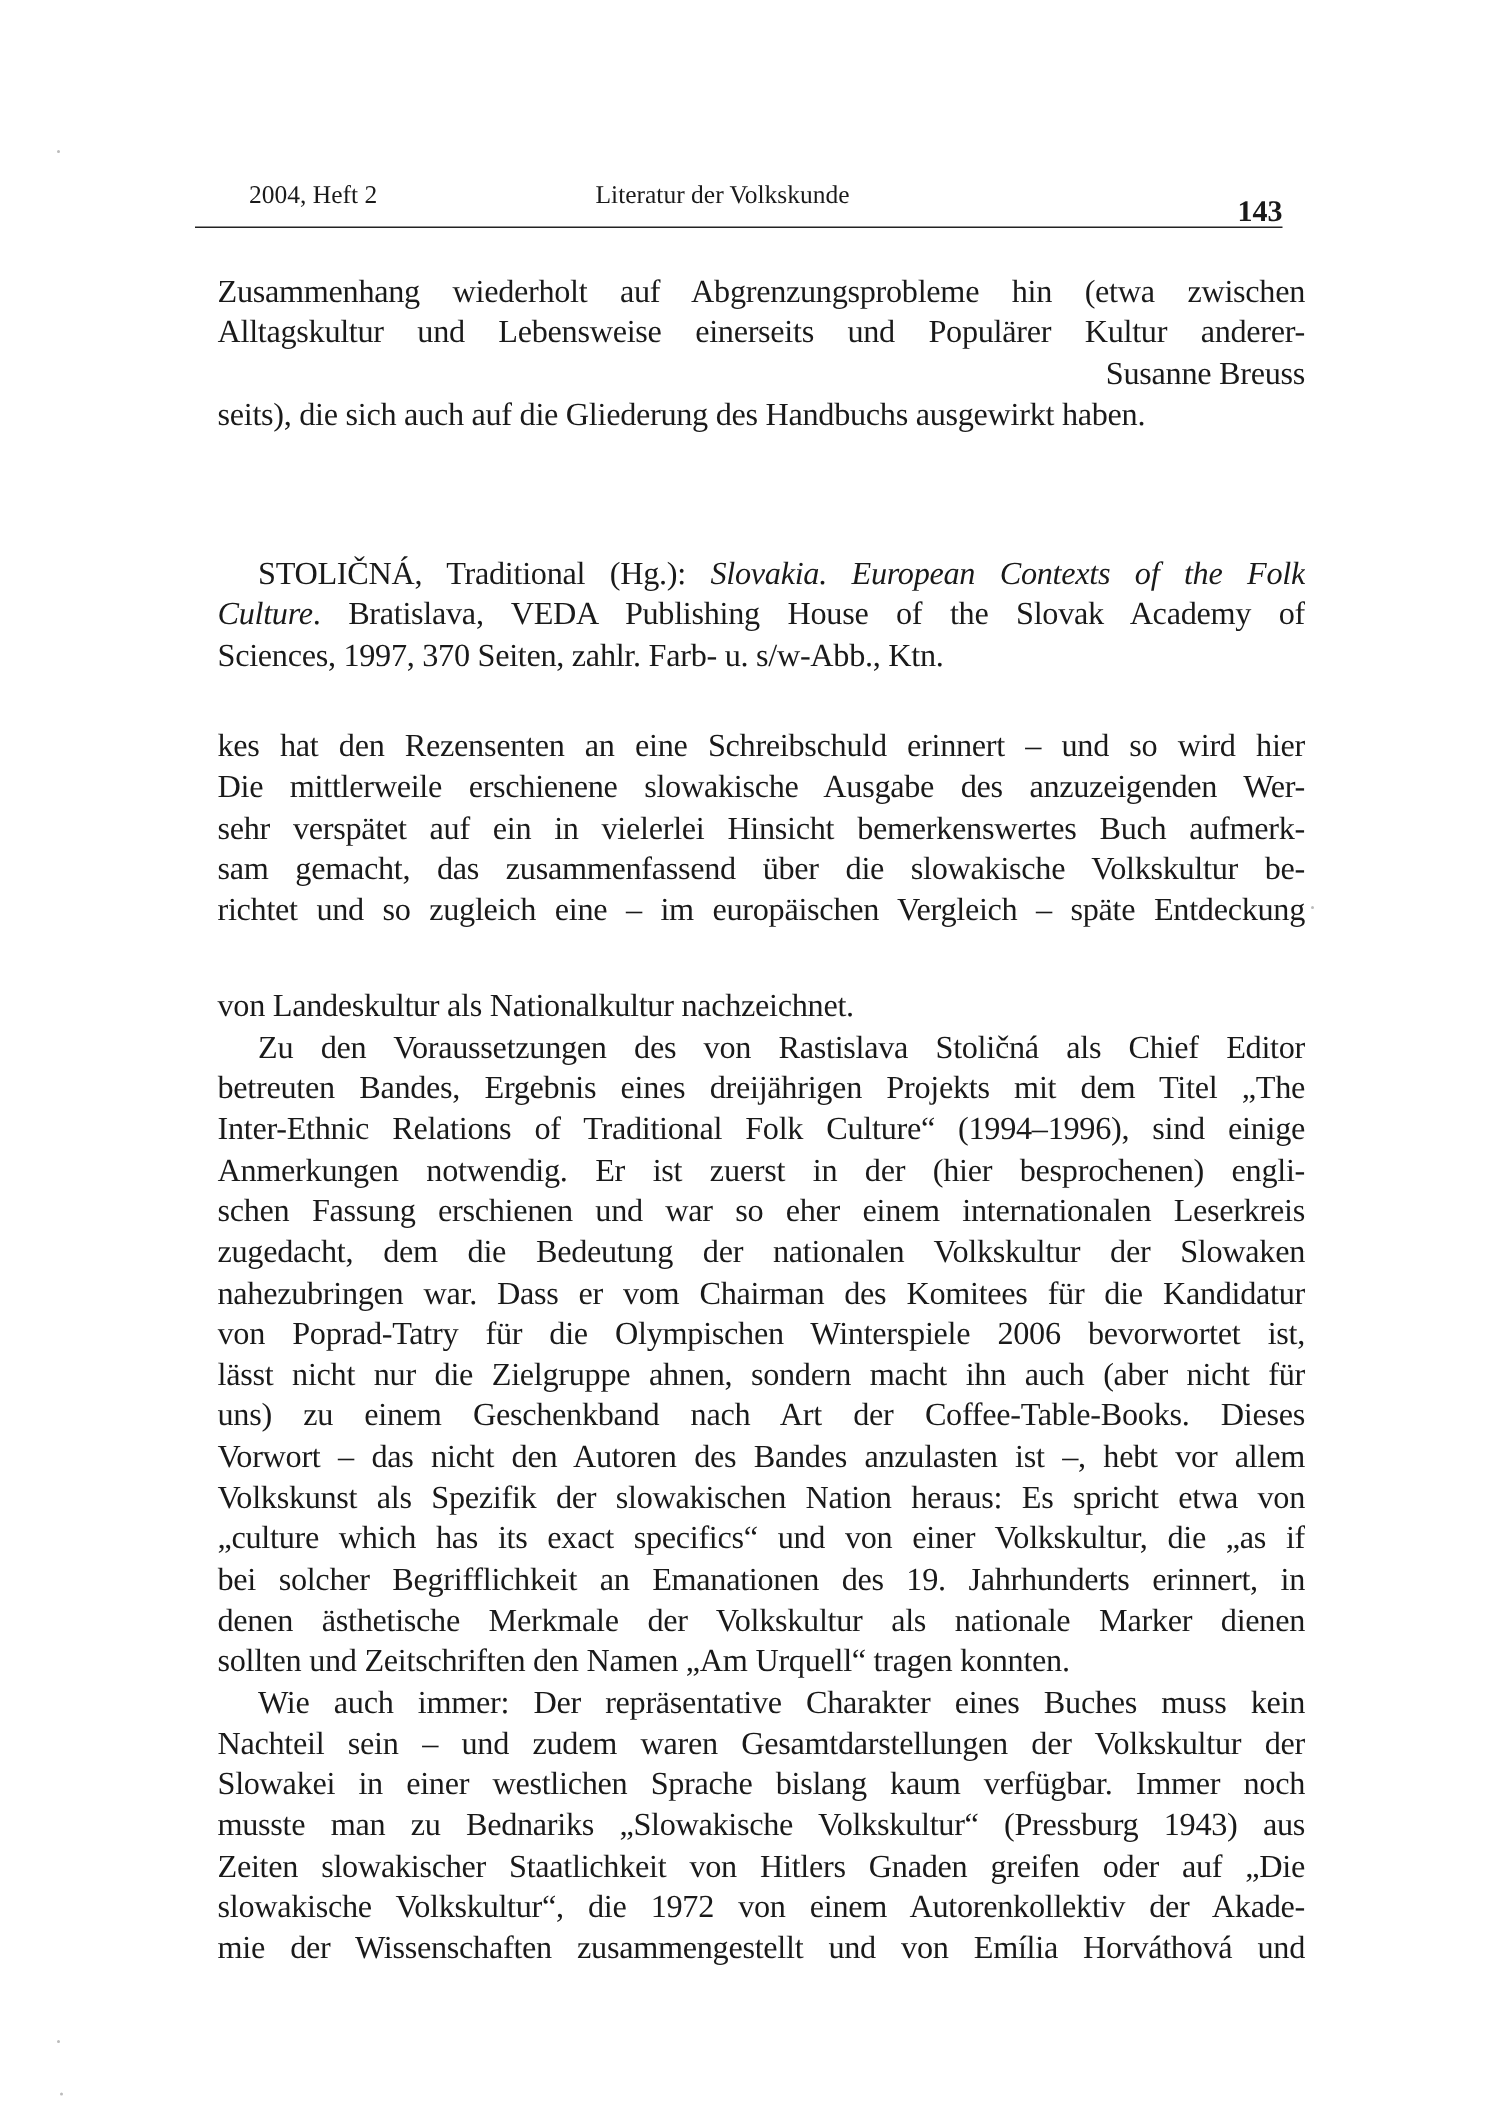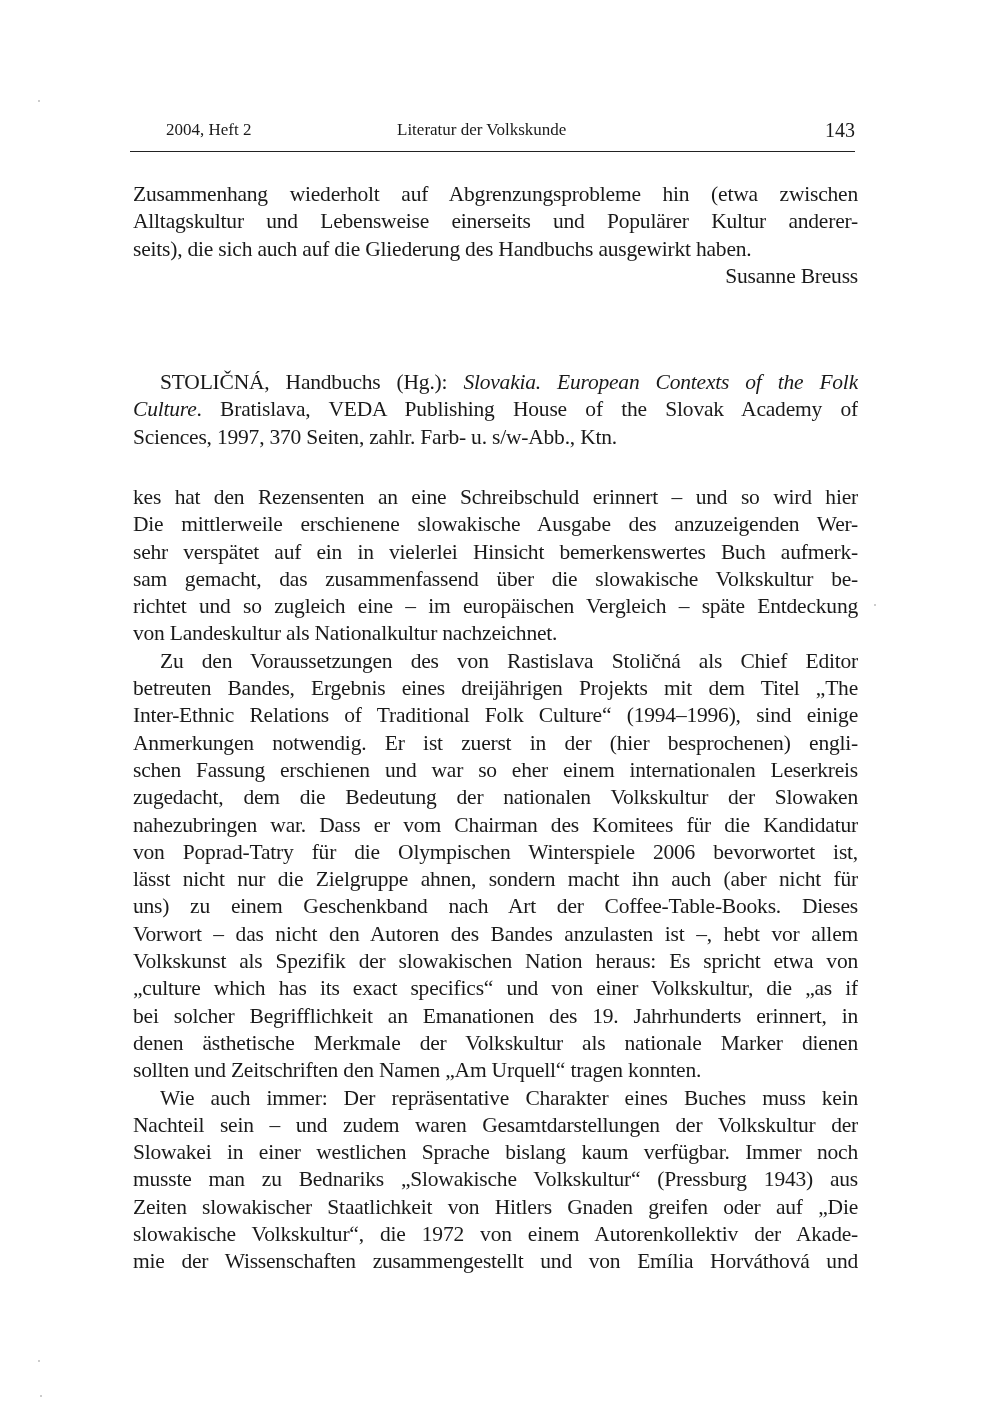--- a/index.html
+++ b/index.html
@@ -10,26 +10,26 @@
   }
   .page {
     position: absolute; left: 130px; top: 0; width: 725px;
   }
   .running-head {
     position: absolute; top: 118px; left: 0; width: 725px; height: 24px;
     font-size: 17px; line-height: 24px;
   }
   .rh-left { position: absolute; left: 0; top: 0; margin-left: 36px; }
   .rh-center { position: absolute; left: 267px; top: 0; }
-  .rh-right { position: absolute; right: 0; top: 0; font-size: 20px; }
+  .rh-right { position: absolute; right: 0; top: 11px; font-size: 20px; font-weight: bold; }
   .rule {
     position: absolute; top: 151px; left: 0; width: 725px; height: 0;
     border-top: 1.5px solid #222;
   }
-  .block { position: absolute; left: 3px; width: 725px; }
+  .block { position: absolute; left: 15px; width: 725px; }
   .line {
     display: block; height: 27.3px; line-height: 27.3px; font-size: 21.5px;
     text-align: justify; text-align-last: justify; white-space: nowrap;
     letter-spacing: -0.2px;
   }
   .line.last { text-align-last: left; }
   .line.right { text-align: right; text-align-last: right; }
   .indent { padding-left: 27px; }
   .justify-wrap {
     display: block; text-align: justify; text-align-last: justify;
@@ -46,39 +46,39 @@
   <div class="running-head">
     <span class="rh-left">2004, Heft 2</span>
     <span class="rh-center">Literatur der Volkskunde</span>
     <span class="rh-right">143</span>
   </div>
   <div class="rule"></div>
 
   <div class="block" style="top:181px;">
     <span class="line justify-wrap">Zusammenhang wiederholt auf Abgrenzungsprobleme hin (etwa zwischen</span>
     <span class="line justify-wrap">Alltagskultur und Lebensweise einerseits und Populärer Kultur anderer-</span>
+    <span class="line right">Susanne Breuss</span>
     <span class="line last" style="text-align:left;">seits), die sich auch auf die Gliederung des Handbuchs ausgewirkt haben.</span>
-    <span class="line right">Susanne Breuss</span>
   </div>
 
   <div class="block" style="top:369px;">
-    <span class="line justify-wrap indent"><span>STOLIČNÁ, Handbuchs (Hg.):</span> <i>Slovakia. European Contexts of the Folk</i></span>
+    <span class="line justify-wrap indent"><span>STOLIČNÁ, Traditional (Hg.):</span> <i>Slovakia. European Contexts of the Folk</i></span>
     <span class="line justify-wrap"><i>Culture</i><span>. Bratislava, VEDA Publishing House of the Slovak Academy of</span></span>
     <span class="line last" style="text-align:left;">Sciences, 1997, 370 Seiten, zahlr. Farb- u. s/w-Abb., Ktn.</span>
   </div>
 
   <div class="block" style="top:484px;">
 
     <div>
       <span class="line justify-wrap">kes hat den Rezensenten an eine Schreibschuld erinnert – und so wird hier</span>
       <span class="line justify-wrap">Die mittlerweile erschienene slowakische Ausgabe des anzuzeigenden Wer-</span>
       <span class="line justify-wrap">sehr verspätet auf ein in vielerlei Hinsicht bemerkenswertes Buch aufmerk-</span>
       <span class="line justify-wrap">sam gemacht, das zusammenfassend über die slowakische Volkskultur be-</span>
       <span class="line justify-wrap">richtet und so zugleich eine – im europäischen Vergleich – späte Entdeckung</span>
-      <span class="line last" style="text-align:right;">von Landeskultur als Nationalkultur nachzeichnet.</span>
+      <span class="line last" style="text-align:right;margin-top:37px;">von Landeskultur als Nationalkultur nachzeichnet.</span>
     </div>
 
     <div>
       <span class="line justify-wrap indent">Zu den Voraussetzungen des von Rastislava Stoličná als Chief Editor</span>
       <span class="line justify-wrap">betreuten Bandes, Ergebnis eines dreijährigen Projekts mit dem Titel „The</span>
       <span class="line justify-wrap">Inter-Ethnic Relations of Traditional Folk Culture“ (1994–1996), sind einige</span>
       <span class="line justify-wrap">Anmerkungen notwendig. Er ist zuerst in der (hier besprochenen) engli-</span>
       <span class="line justify-wrap">schen Fassung erschienen und war so eher einem internationalen Leserkreis</span>
       <span class="line justify-wrap">zugedacht, dem die Bedeutung der nationalen Volkskultur der Slowaken</span>
       <span class="line justify-wrap">nahezubringen war. Dass er vom Chairman des Komitees für die Kandidatur</span>

